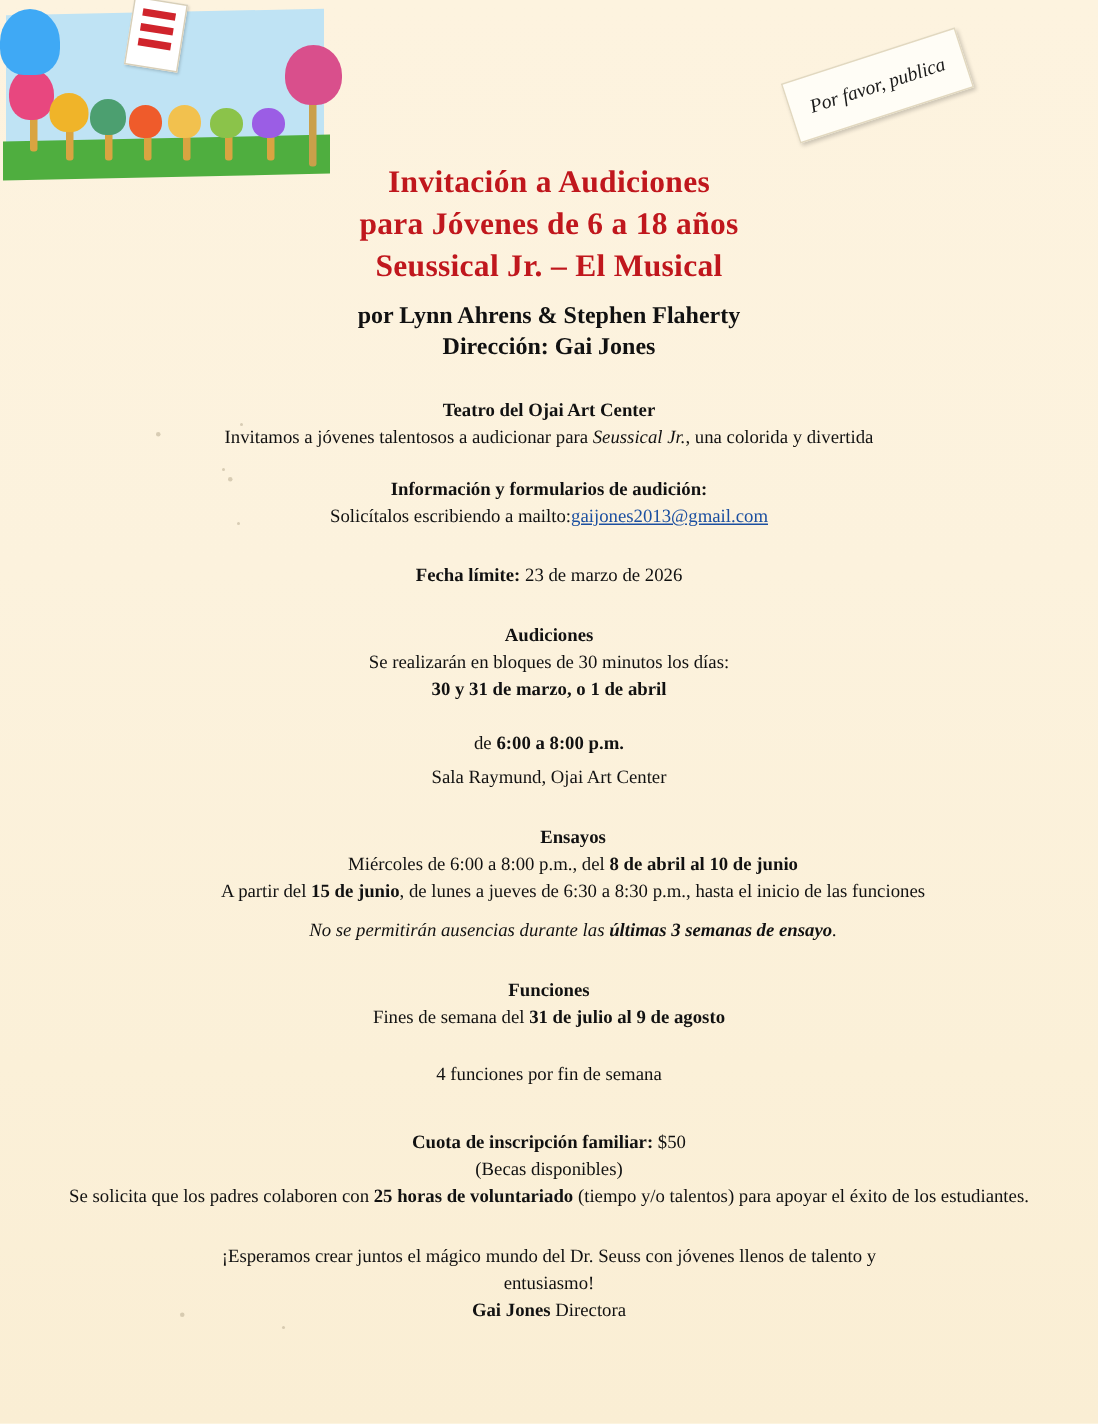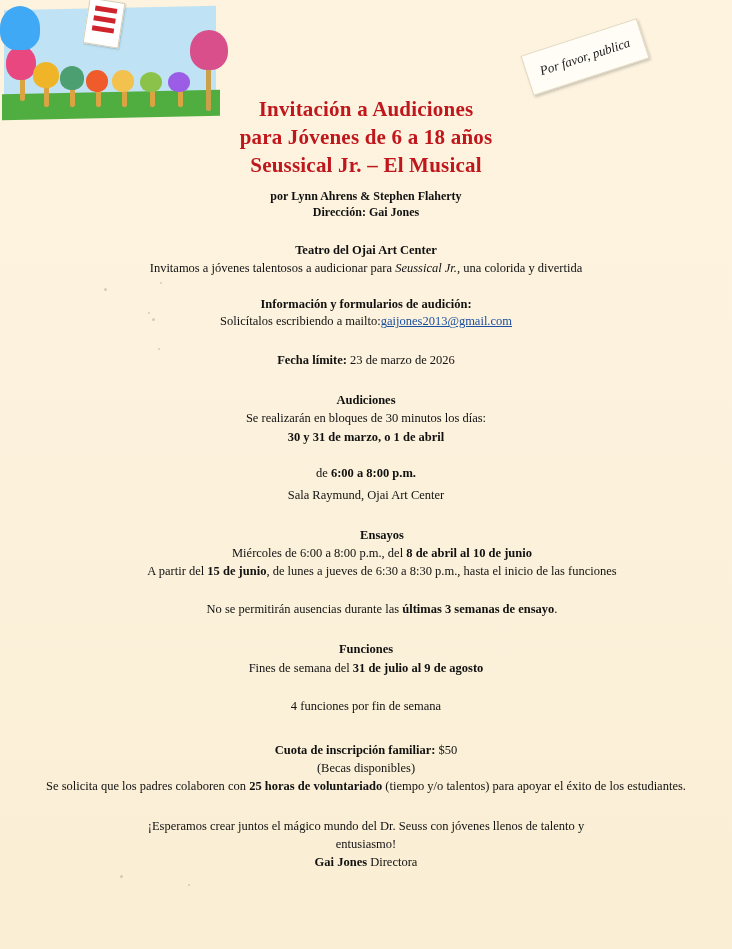--- a/index.html
+++ b/index.html
@@ -80,36 +80,36 @@
     font-family: "Liberation Serif", serif;
     font-size: 13px;
     font-style: italic;
     color: #1a1a1a;
     white-space: nowrap;
   }
   
   .content {
     position: absolute;
     left: 0;
-    top: 4px;
+    top: 16px;
     width: 732px;
     text-align: center;
   }
   .title-block {
     margin-top: 92px;
     color: #c0171d;
     font-weight: bold;
     font-size: 21px;
     line-height: 1.33;
     letter-spacing: .2px;
   }
   .title-block div { white-space: nowrap; }
   .byline {
     margin-top: 8px;
-    font-size: 12px;
+    font-size: 16px;
     font-weight: bold;
     line-height: 1.35;
   }
   .sec {
     margin-top: 14px;
     font-size: 12.5px;
     line-height: 1.42;
   }
   .sec .hd { font-weight: bold; }
   .blk { margin-top: 16px; font-size: 12.5px; line-height: 1.45; }
@@ -227,21 +227,21 @@
 
     <div class="blk" style="margin-top:22px;padding-left:32px;">
       <div><b>Ensayos</b></div>
       <div>
         <span>Miércoles de 6:00 a 8:00 p.m., del </span><b>8 de abril al 10 de junio</b>
       </div>
       <div class="wide">
         <span>A partir del </span><b>15 de junio</b><span>, de lunes a jueves de 6:30 a 8:30 p.m., hasta el inicio de las</span>
         <span>funciones</span>
       </div>
-      <div style="margin-top:20px;">
+      <div style="margin-top:8px;font-style:italic;">
         <span>No se permitirán ausencias durante las </span><b>últimas 3 semanas de ensayo</b><span>.</span>
       </div>
     </div>
 
     <div class="blk" style="margin-top:22px;">
       <div><b>Funciones</b></div>
       <div>
         <span>Fines de semana del </span><b>31 de julio al 9 de agosto</b>
       </div>
       <div style="margin-top:20px;">4 funciones por fin de semana</div>

